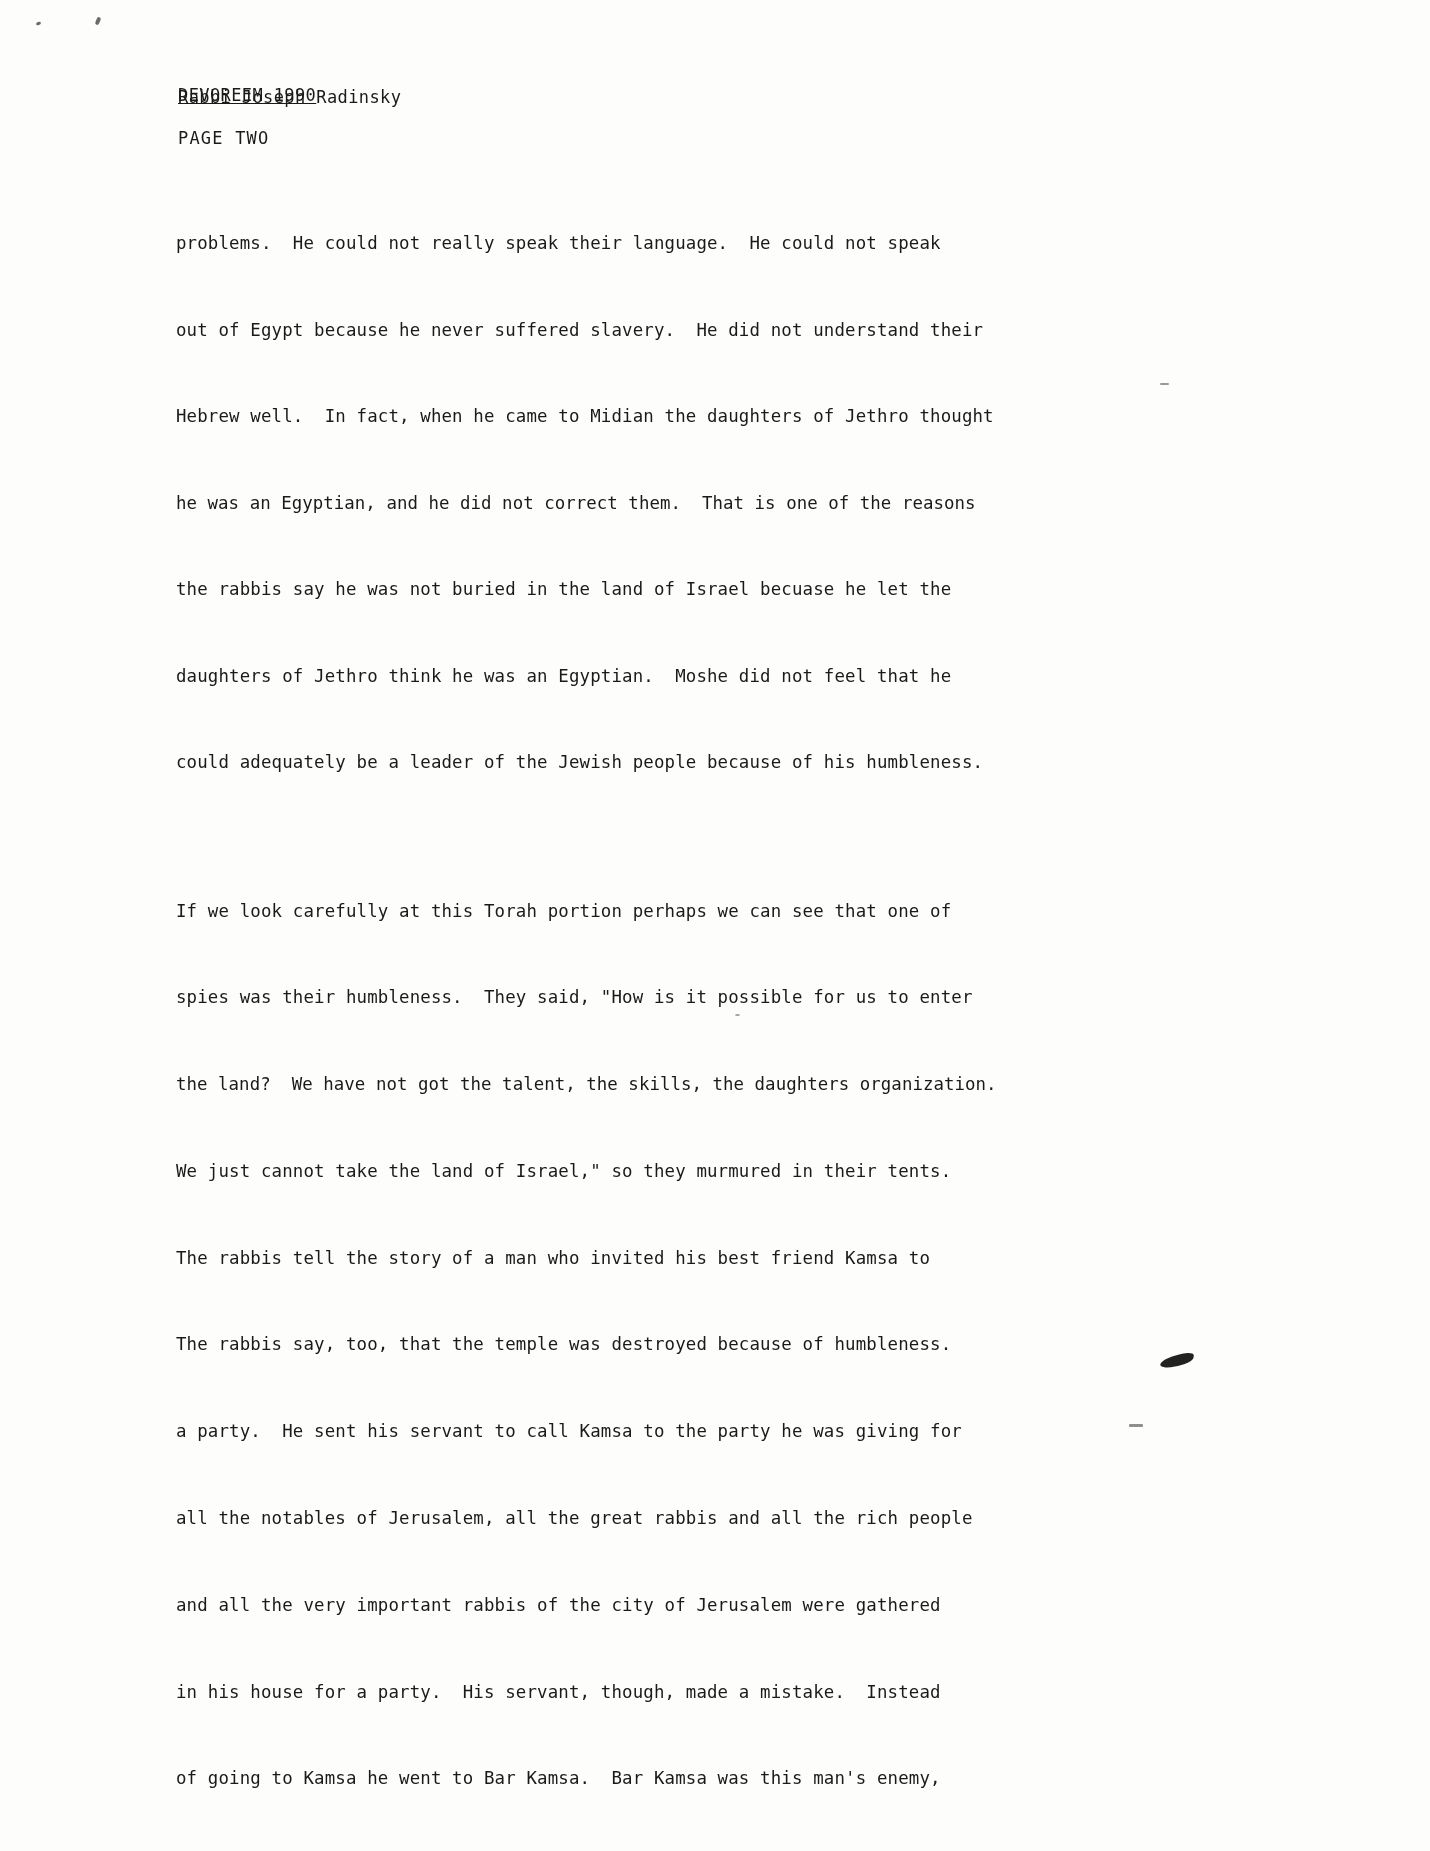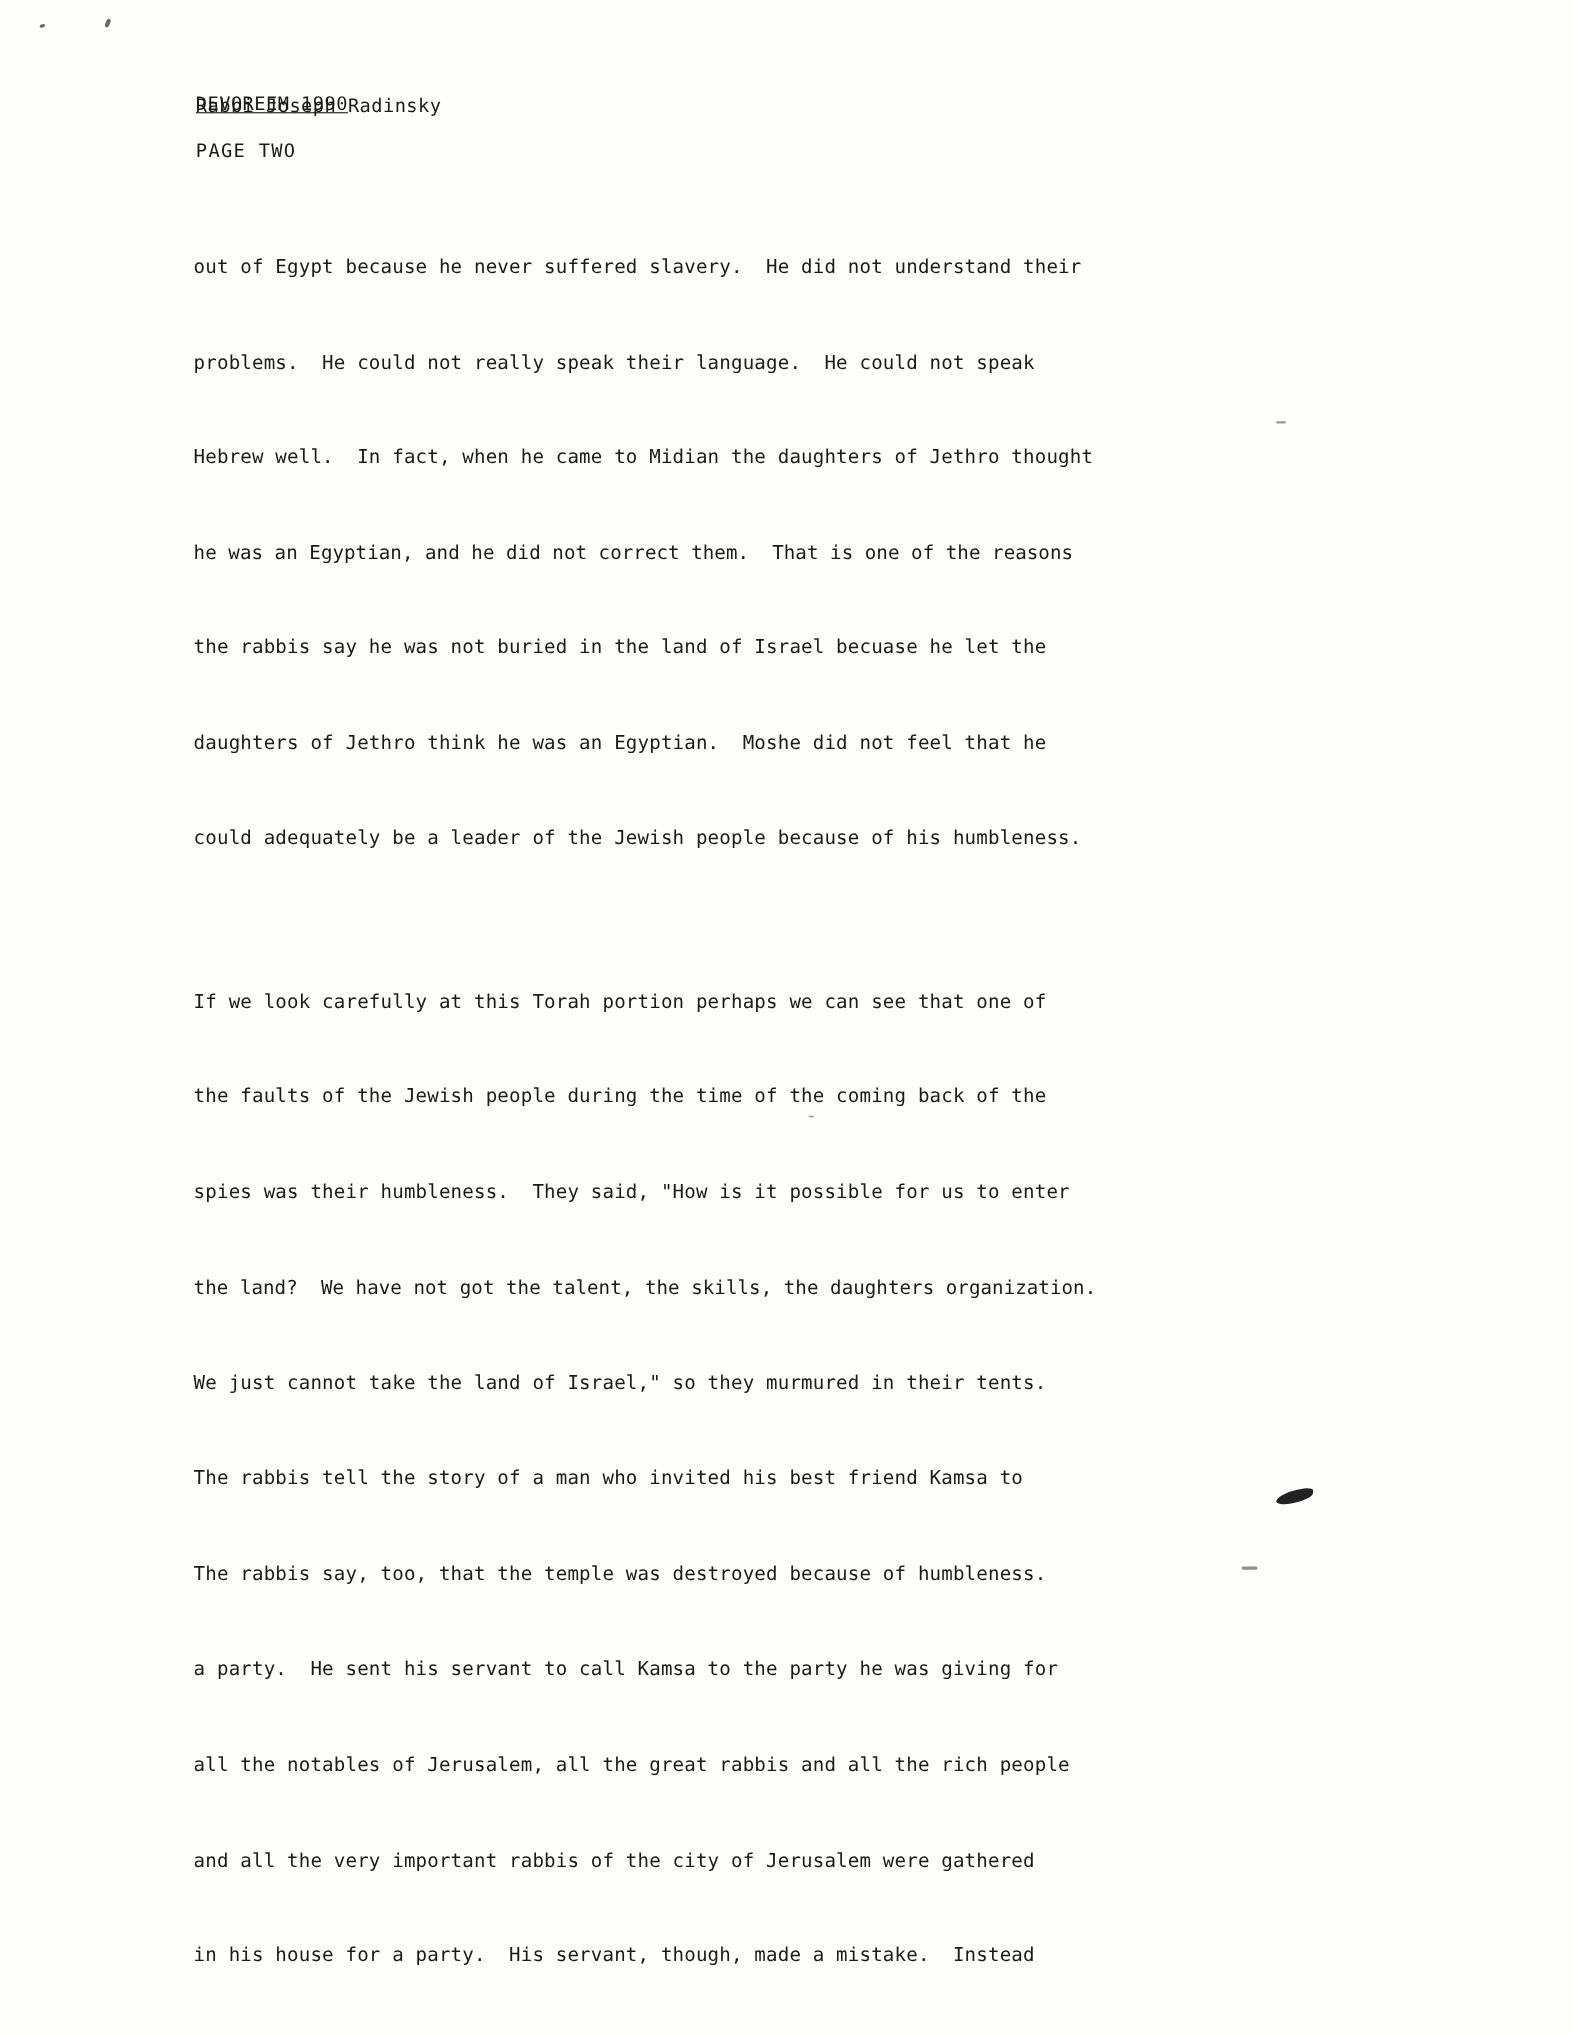--- a/index.html
+++ b/index.html
@@ -111,32 +111,31 @@
 
   <div class="header">
     <div class="h-line l1">DEVOREEM 1990</div>
     <div class="h-line l2">Rabbi Joseph Radinsky</div>
     <div class="h-line l3">PAGE TWO</div>
   </div>
 
   <div class="body-text">
 
     <p class="para p1">
+      <span class="ln">problems.  He could not really speak their language.  He could not speak</span>
       <span class="ln">out of Egypt because he never suffered slavery.  He did not understand their</span>
-      <span class="ln">problems.  He could not really speak their language.  He could not speak</span>
       <span class="ln">Hebrew well.  In fact, when he came to Midian the daughters of Jethro thought</span>
       <span class="ln tight">he was an Egyptian, and he did not correct them.  That is one of the reasons</span>
       <span class="ln">the rabbis say he was not buried in the land of Israel becuase he let the</span>
       <span class="ln">daughters of Jethro think he was an Egyptian.  Moshe did not feel that he</span>
       <span class="ln">could adequately be a leader of the Jewish people because of his humbleness.</span>
     </p>
 
     <p class="para p2">
       <span class="ln">If we look carefully at this Torah portion perhaps we can see that one of</span>
-      <span class="ln">the faults of the Jewish people during the time of the coming back of the</span>
       <span class="ln">spies was their humbleness.  They said, "How is it possible for us to enter</span>
       <span class="ln tight">the land?  We have not got the talent, the skills, the daughters organization.</span>
       <span class="ln">We just cannot take the land of Israel," so they murmured in their tents.</span>
       <span class="ln">The rabbis tell the story of a man who invited his best friend Kamsa to</span>
       <span class="ln">The rabbis say, too, that the temple was destroyed because of humbleness.</span>
       <span class="ln">a party.  He sent his servant to call Kamsa to the party he was giving for</span>
       <span class="ln">all the notables of Jerusalem, all the great rabbis and all the rich people</span>
       <span class="ln">and all the very important rabbis of the city of Jerusalem were gathered</span>
       <span class="ln">in his house for a party.  His servant, though, made a mistake.  Instead</span>
       <span class="ln">of going to Kamsa he went to Bar Kamsa.  Bar Kamsa was this man's enemy,</span>

